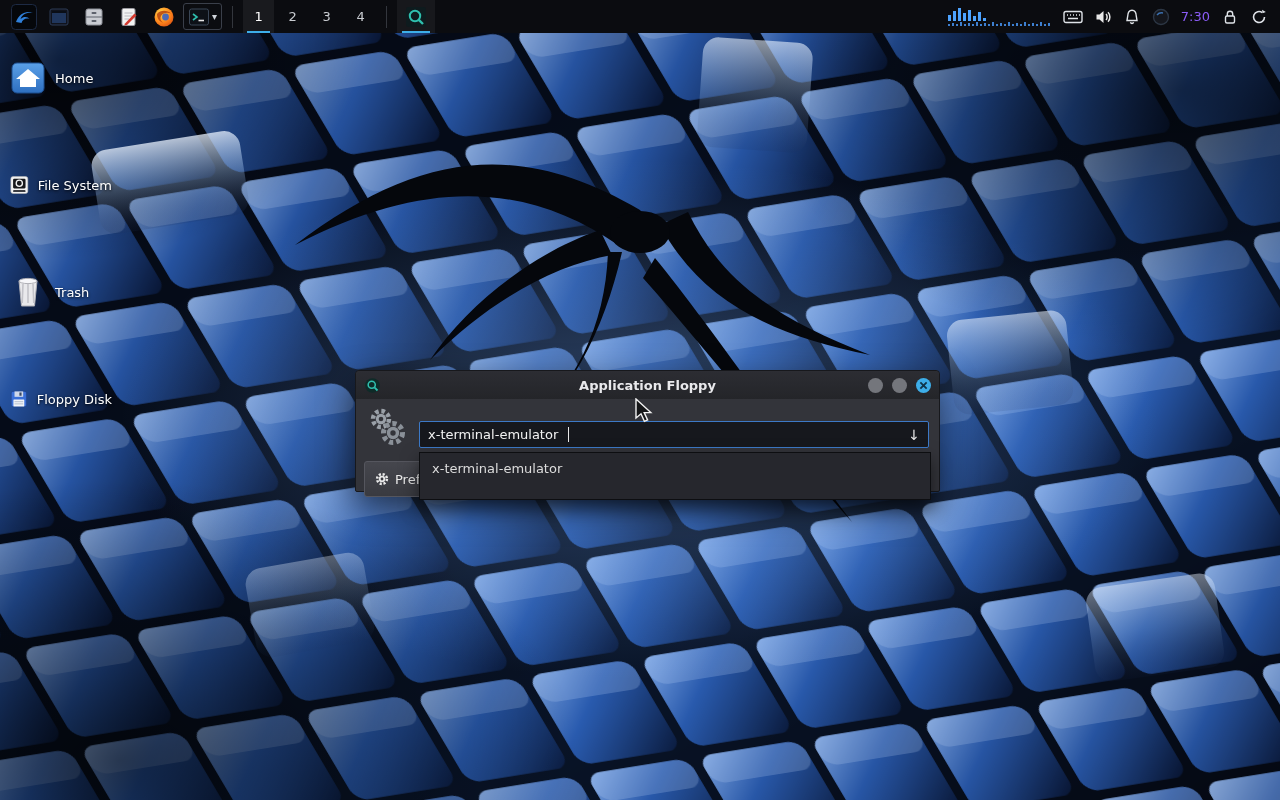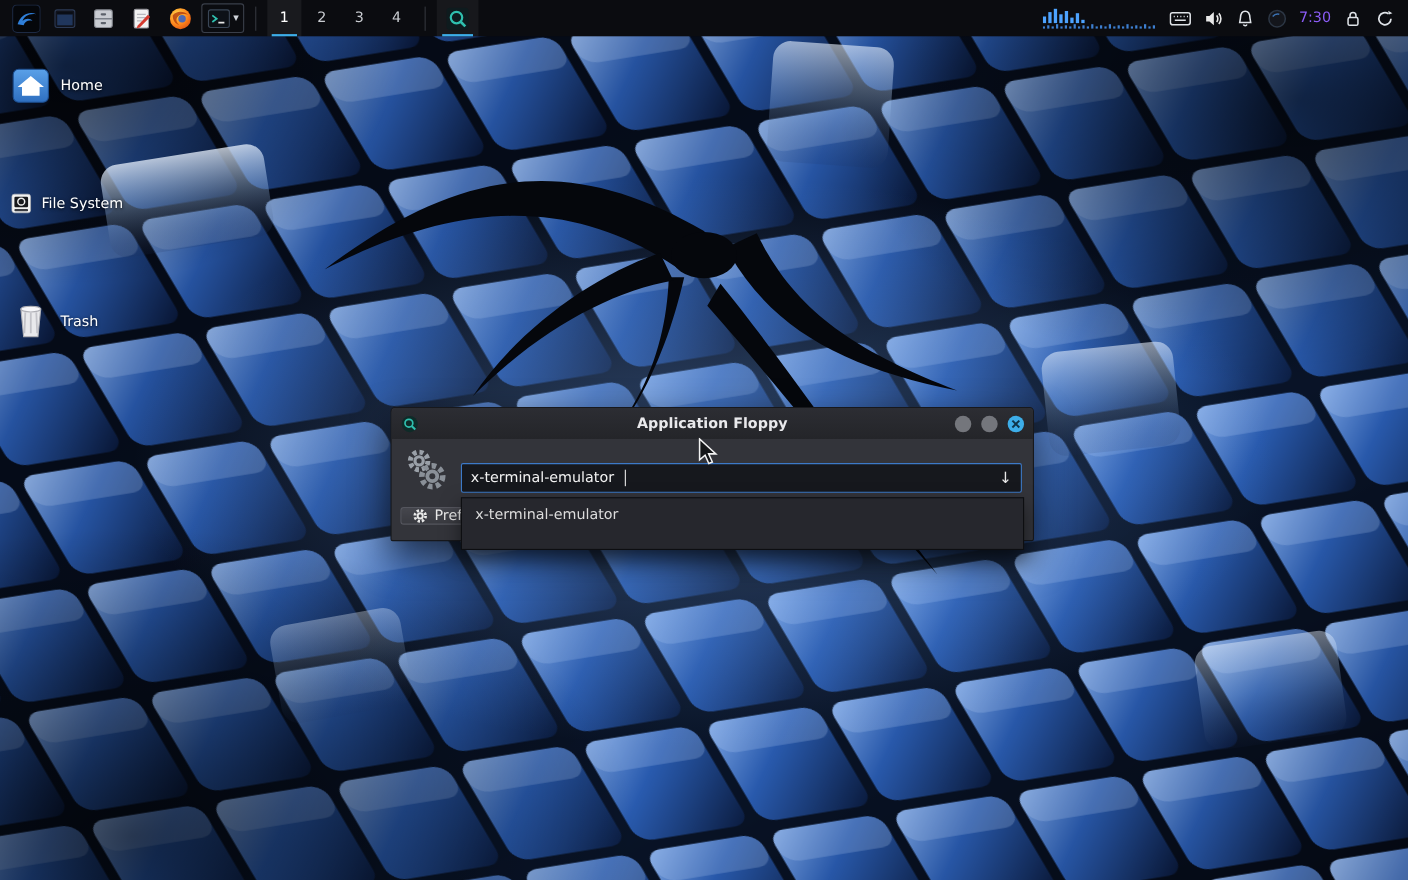--- a/index.html
+++ b/index.html
@@ -45,21 +45,21 @@
   .winctl{display:flex;gap:9px;margin-left:auto;align-items:center;z-index:2}
   .ctl{width:15px;height:15px;border-radius:50%;background:#74767c}
   .ctl.close{background:#3daee9;display:flex;align-items:center;justify-content:center}
   .gearzone{position:absolute;left:12px;top:36px}
   .search-field{position:absolute;left:63px;top:50px;width:510px;height:27px;background:#16181d;
     border:1px solid #3c79c7;border-radius:2px;display:flex;align-items:center;
     padding:0 8px;color:#f2f2f2;font-size:13px}
   .caret{display:inline-block;width:1px;height:15px;background:#e8e8e8;margin-left:10px}
   .dd-arrow{margin-left:auto;color:#e8e8e8;font-size:14px}
   .btnrow{position:absolute;left:8px;top:90px}
-  .prefbtn{height:16px;display:flex;align-items:center;gap:6px;padding:0 10px;
+  .prefbtn{height:36px;display:flex;align-items:center;gap:6px;padding:0 10px;
     background:linear-gradient(#45464d,#393a40);border:1px solid #55565e;border-radius:3px;
     color:#e8e8e8;font-size:13px;white-space:nowrap;overflow:hidden;max-width:72px}
   .popup{position:absolute;left:63px;top:81px;width:512px;height:48px;background:#26272d;
     border:1px solid #0d0e11;z-index:70;box-shadow:0 8px 18px rgba(0,0,0,.5)}
   .popup .item{height:26px;display:flex;align-items:center;padding:4px 12px 0 12px;
     color:#dcdcdc;font-size:13px}
 
   .cursor{position:absolute;left:634px;top:398px;z-index:100;pointer-events:none}
 </style>
 </head>
@@ -150,20 +150,30 @@
 
   <div class="dicon" style="top:272px">
     <svg width="40" height="40" viewBox="0 0 40 40">
       <path d="M11 9 L29 9 L26.5 34 L13.5 34 Z" fill="#e9e9ec" stroke="#b0b0b6"></path>
       <ellipse cx="20" cy="9" rx="9" ry="2.6" fill="#f7f7fa" stroke="#b0b0b6"></ellipse>
       <path d="M15 12 L14.2 31 M20 12 L20 31 M25 12 L25.8 31" stroke="#c3c3c9" stroke-width="1.6" fill="none"></path>
     </svg>
     <span class="dlabel">Trash</span>
   </div>
 
+  <div class="dicon" style="top:379px">
+    <svg width="40" height="40" viewBox="0 0 40 40">
+      <rect x="6" y="6" width="28" height="28" rx="3" fill="#3a6fd8" stroke="#1e3f85"></rect>
+      <rect x="12" y="6" width="16" height="10" fill="#cfd8ea"></rect>
+      <rect x="21" y="8" width="4" height="6" fill="#3a4a66"></rect>
+      <rect x="10" y="21" width="20" height="13" rx="1" fill="#f2f4f8"></rect>
+      <path d="M12 25 H28 M12 29 H28" stroke="#9aa6ba" stroke-width="1.3"></path>
+    </svg>
+    <span class="dlabel">Floppy Disk</span>
+  </div>
 
   <div class="panel">
 
     <div class="launcher">
       <svg width="26" height="26" viewBox="0 0 26 26">
         <rect x="0.5" y="0.5" width="25" height="25" rx="4" fill="#05070b" stroke="#1d2a44"></rect>
         <path d="M5 18 C8 9 16 6 22 9 C15 8 11 11 9.5 15 C12.5 12 17 12.5 18.5 15 C15 13.8 11.5 15.5 10.5 19 Z" fill="#2f7fd9"></path>
       </svg>
     </div>
 

